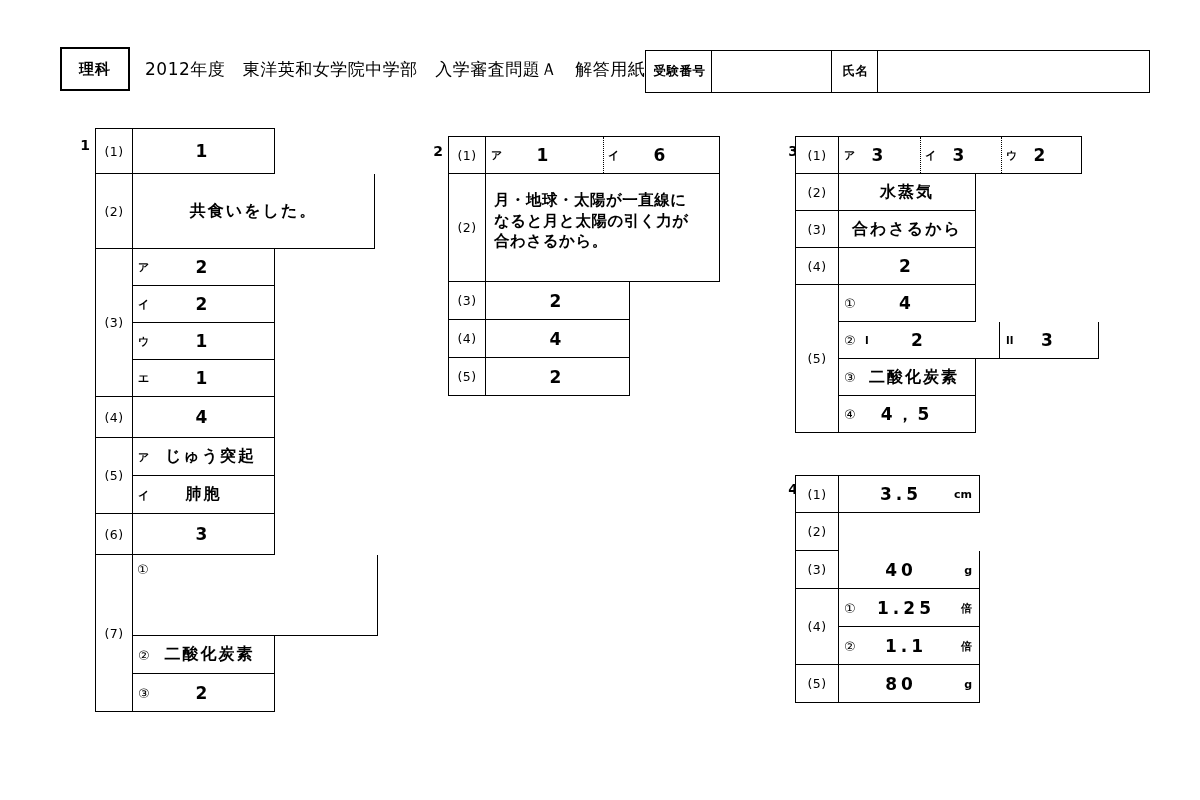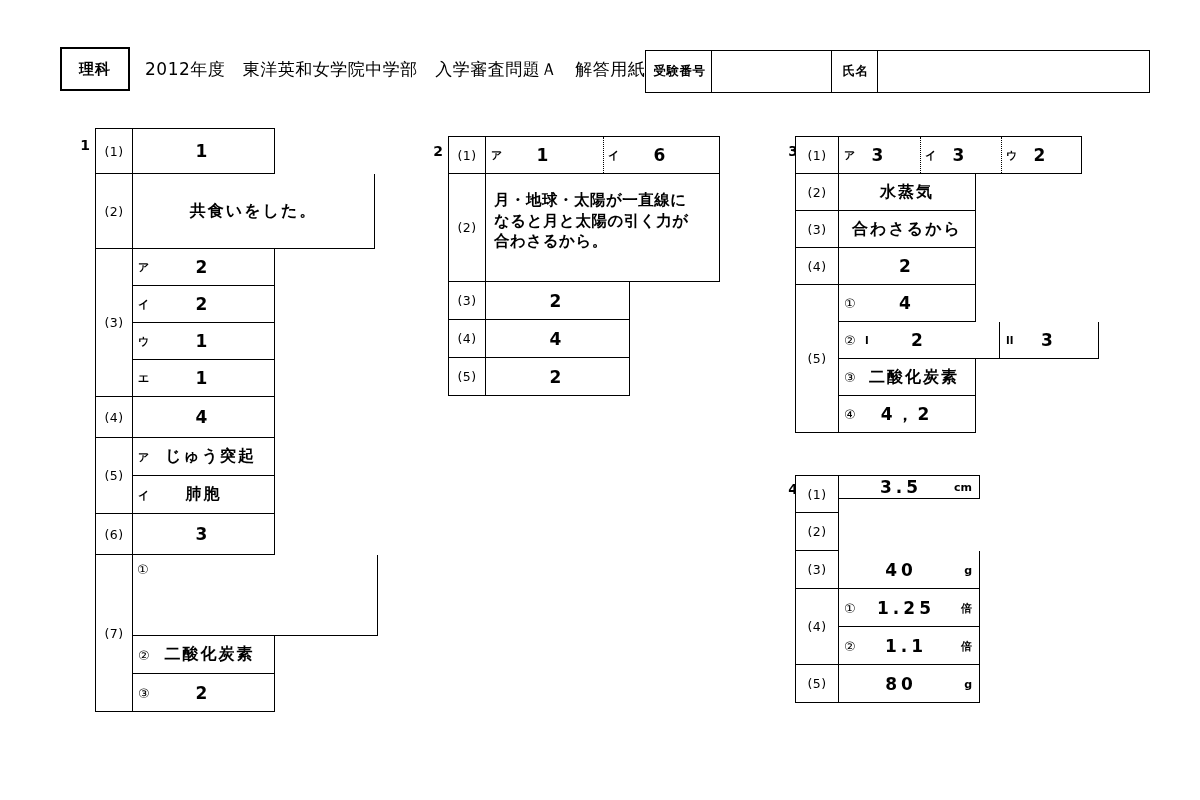--- a/index.html
+++ b/index.html
@@ -348,33 +348,33 @@
         <span class="mark tiny" style="left:167px;">II</span>
         <span class="ans-val num" style="position:absolute;left:160px;width:100px;text-align:center;">3</span>
       </div>
 
       <div class="ans nb-top" style="width:137px;height:37px;">
         <span class="mark circ">③</span>
         <span class="ans-val jp" style="padding-left:14px;">二酸化炭素</span>
       </div>
       <div class="ans nb-top" style="width:137px;height:37px;">
         <span class="mark circ">④</span>
-        <span class="ans-val num">4，2</span>
+        <span class="ans-val num">4，5</span>
       </div>
     </div>
   </div>
 </div>
 
 <div class="qnum" style="left:782px; top:481px;">4</div>
 
 <div class="qtable" style="left:795px; top:475px;">
 
   <div class="qrow">
     <div class="lbl" style="width:44px;height:38px;">(1)</div>
-    <div class="ans" style="width:141px;height:24px;">
+    <div class="ans" style="width:141px;height:38px;">
       <span class="ans-val num" style="padding-right:16px;">3.5</span>
       <span class="unit">cm</span>
     </div>
   </div>
 
   <div class="qrow">
     <div class="lbl nb-top" style="width:44px;height:38px;">(2)</div>
   </div>
 
   <div class="qrow">

